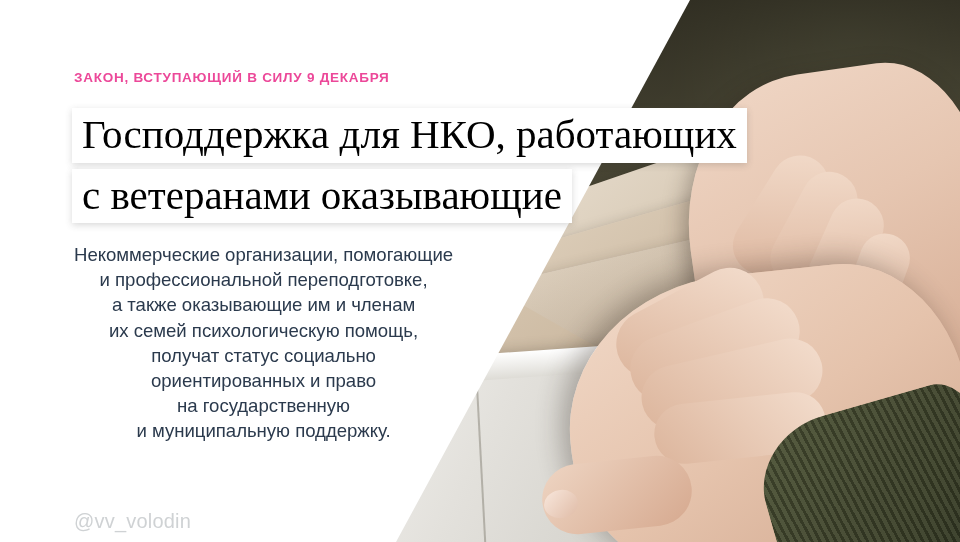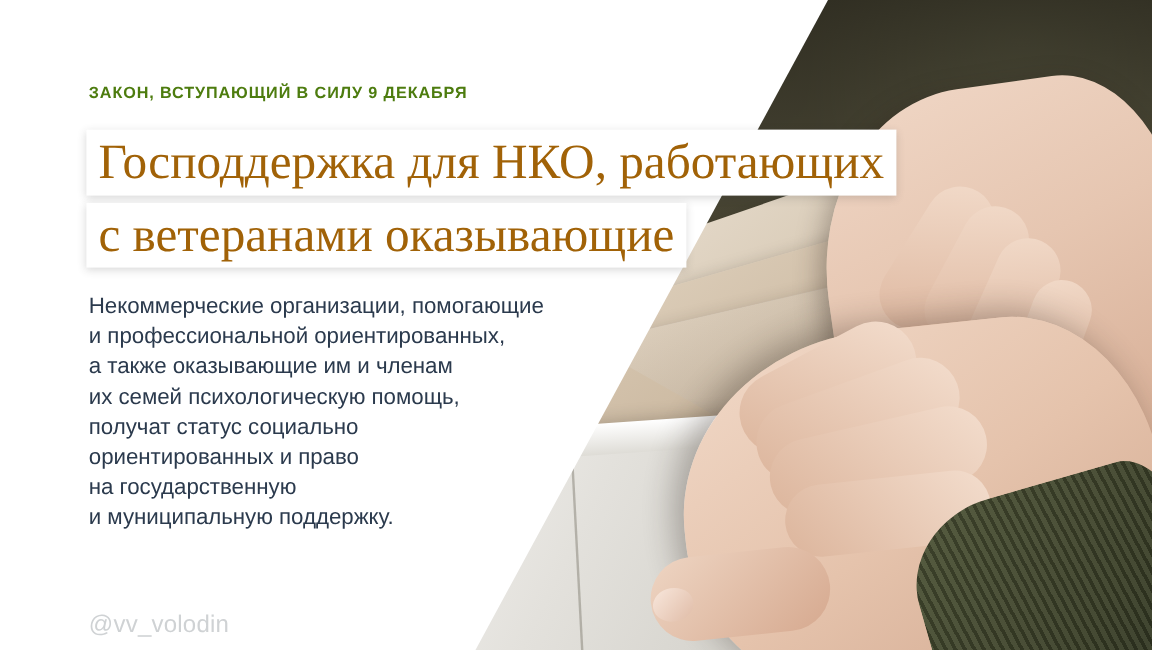--- a/index.html
+++ b/index.html
@@ -212,49 +212,49 @@
     background:#ffffff;
     clip-path:polygon(0 0, 690px 0, 396px 542px, 0 542px);
   }
 
   
   #kicker{
     position:absolute; left:74px; top:70px;
     font-size:13.5px;
     font-weight:700;
     letter-spacing:.055em;
-    color:#4d7c0f;
+    color:#ec4899;
     white-space:nowrap;
   }
   #headline{
     position:absolute; left:72px; top:108px;
     width:800px;
   }
   .hl-line{
     display:block;
     font-family:"Liberation Serif", serif;
     font-size:41px;
     line-height:1.04;
-    color:#a16207;
+    color:#000000;
     background:#ffffff;
     box-shadow:0 2px 7px rgba(60,60,60,.20);
     padding:5px 10px 7px 10px;
     width:max-content;
     max-width:790px;
   }
   .hl-line + .hl-line{ margin-top:6px; }
   #body-copy{
     position:absolute; left:74px; top:242px;
     font-size:18.6px;
     line-height:1.355;
     color:#2b3a4d;
     font-weight:400;
     letter-spacing:-.002em;
   }
-  #body-copy span{ display:block; white-space:nowrap; }
+  #body-copy span{ display:block; white-space:nowrap;text-align:center; }
   #handle{
     position:absolute; left:74px; top:510px;
     font-size:20px;
     color:#cfd2d4;
     letter-spacing:.01em;
   }
 </style>
 </head>
 <body>
 
@@ -303,21 +303,21 @@
 
   <div id="kicker">ЗАКОН, ВСТУПАЮЩИЙ В СИЛУ 9 ДЕКАБРЯ</div>
 
   <div id="headline">
     <span class="hl-line">Господдержка для НКО, работающих</span>
     <span class="hl-line">с ветеранами оказывающие</span>
   </div>
 
   <div id="body-copy">
     <span>Некоммерческие организации, помогающие</span>
-    <span>и профессиональной ориентированных,</span>
+    <span>и профессиональной переподготовке,</span>
     <span>а также оказывающие им и членам</span>
     <span>их семей психологическую помощь,</span>
     <span>получат статус социально</span>
     <span>ориентированных и право</span>
     <span>на государственную</span>
     <span>и муниципальную поддержку.</span>
   </div>
 
   <div id="handle">@vv_volodin</div>
 

